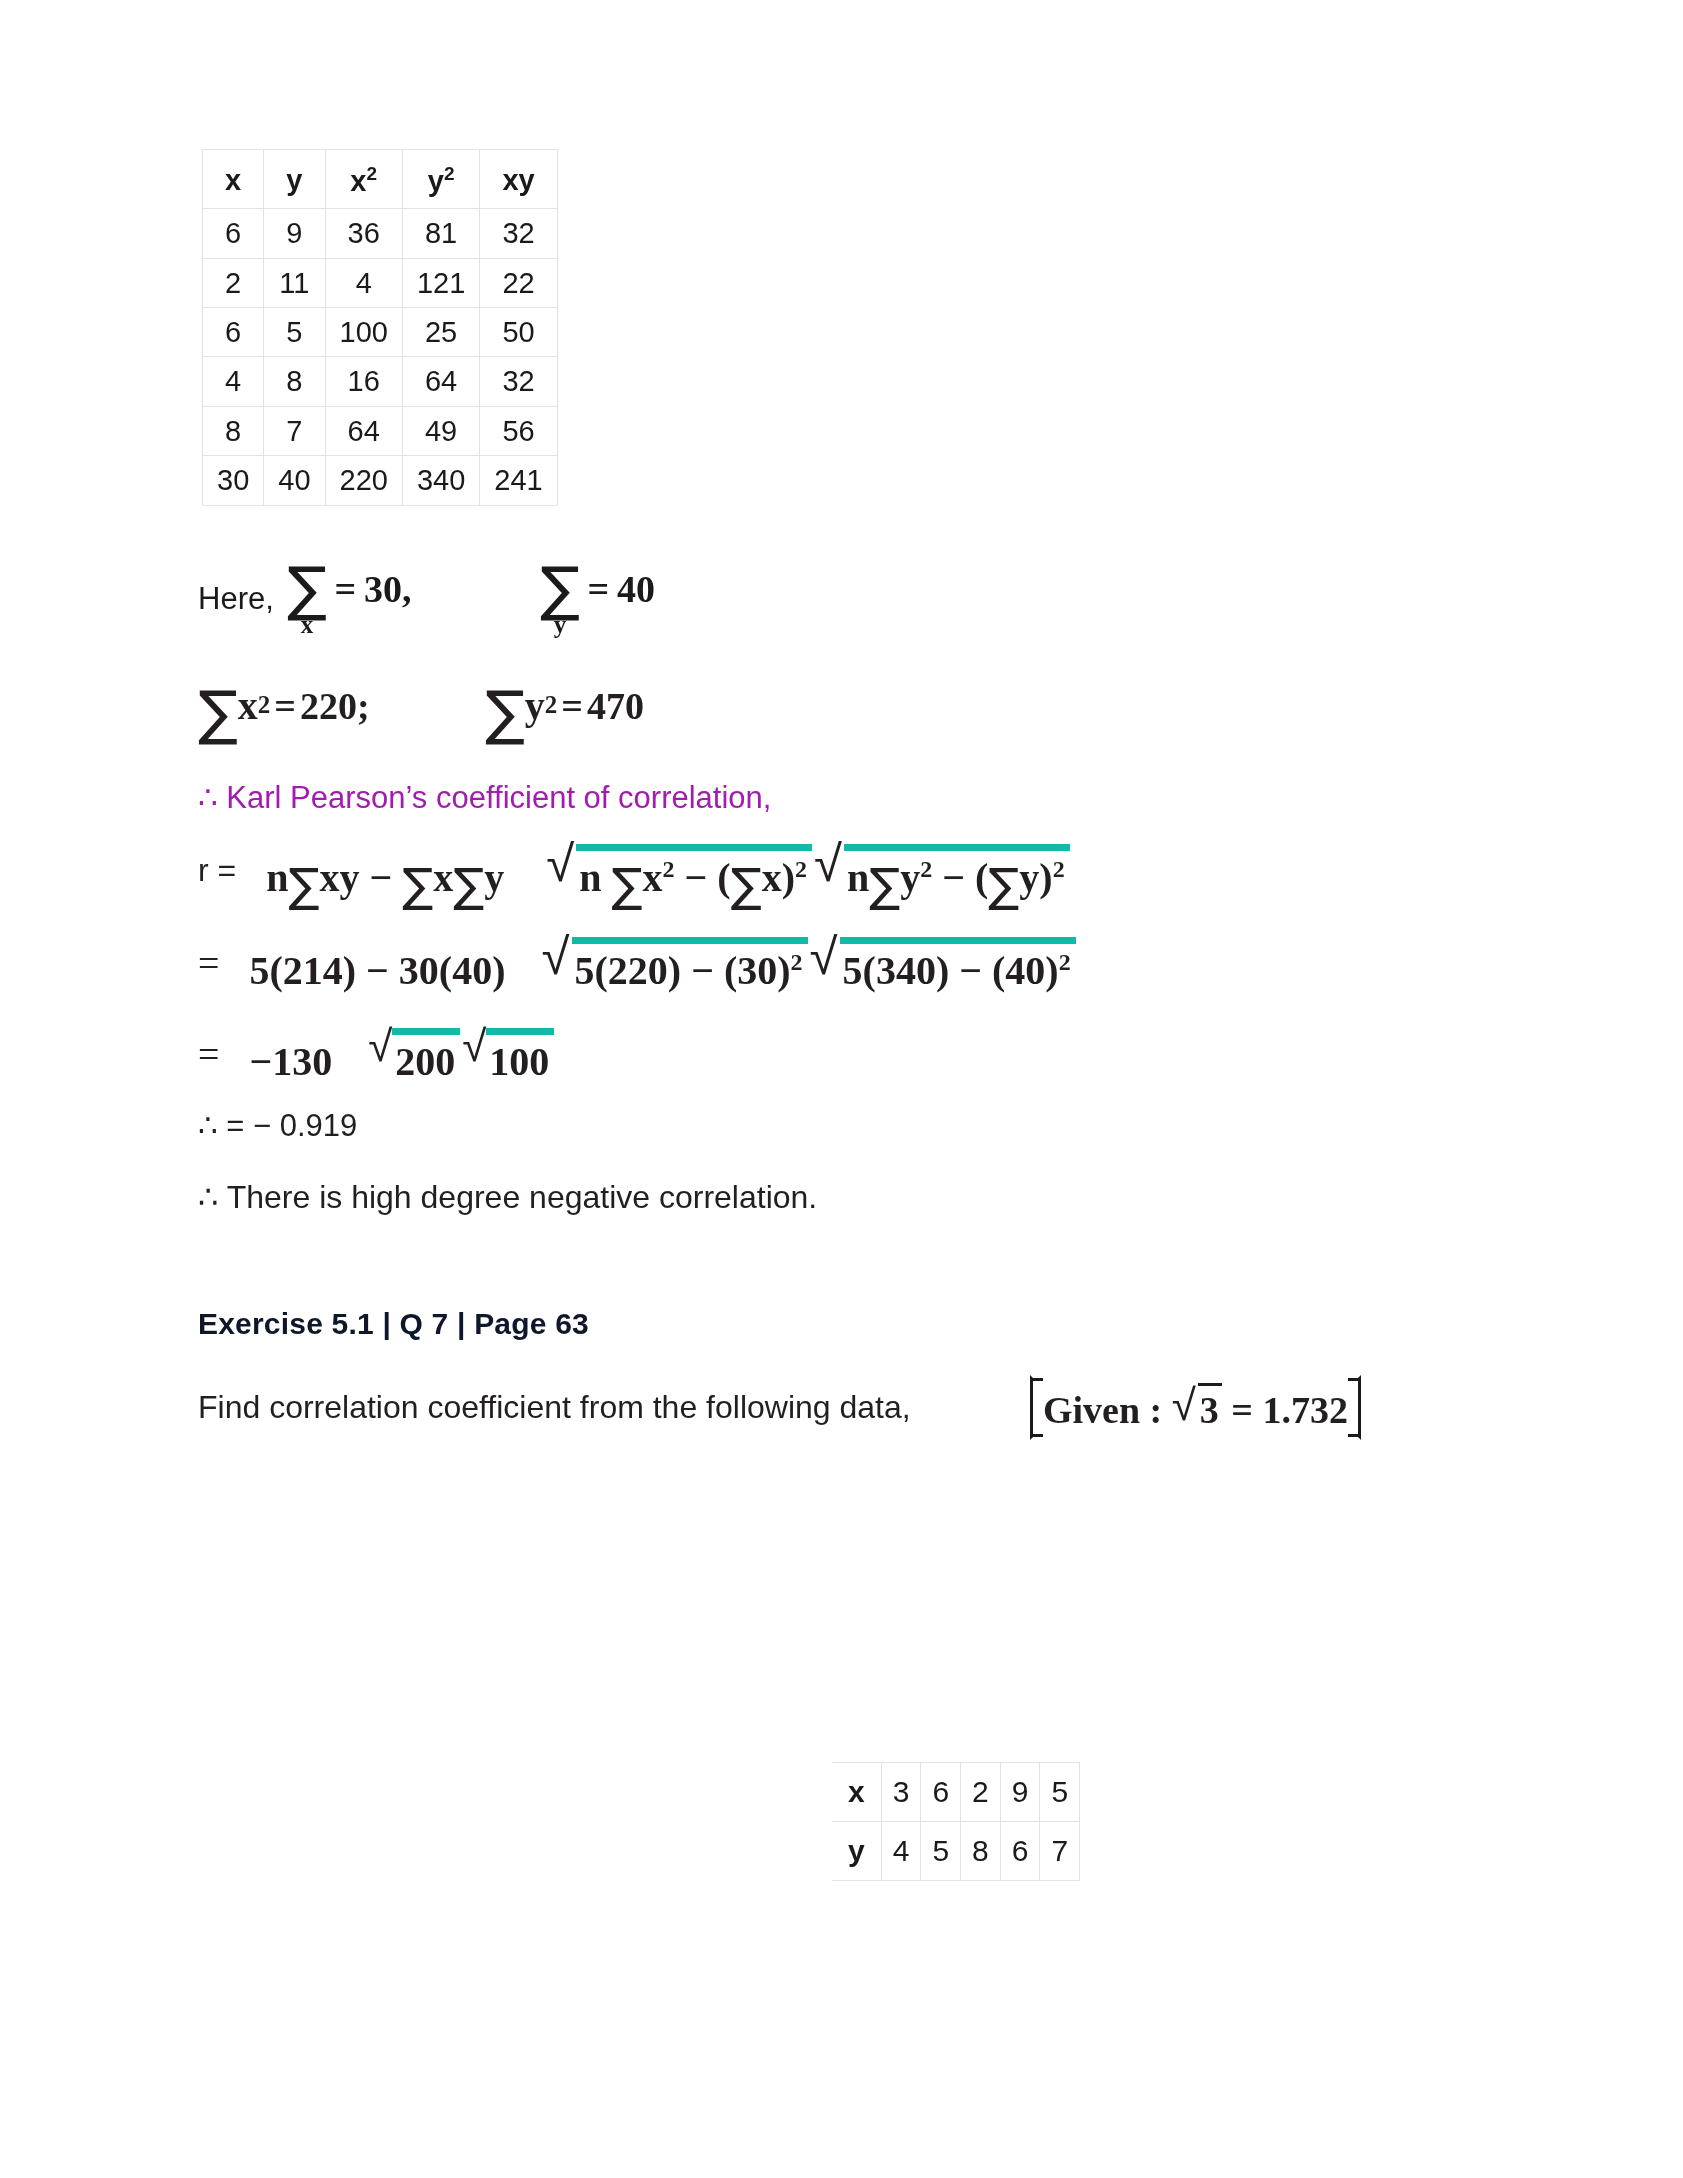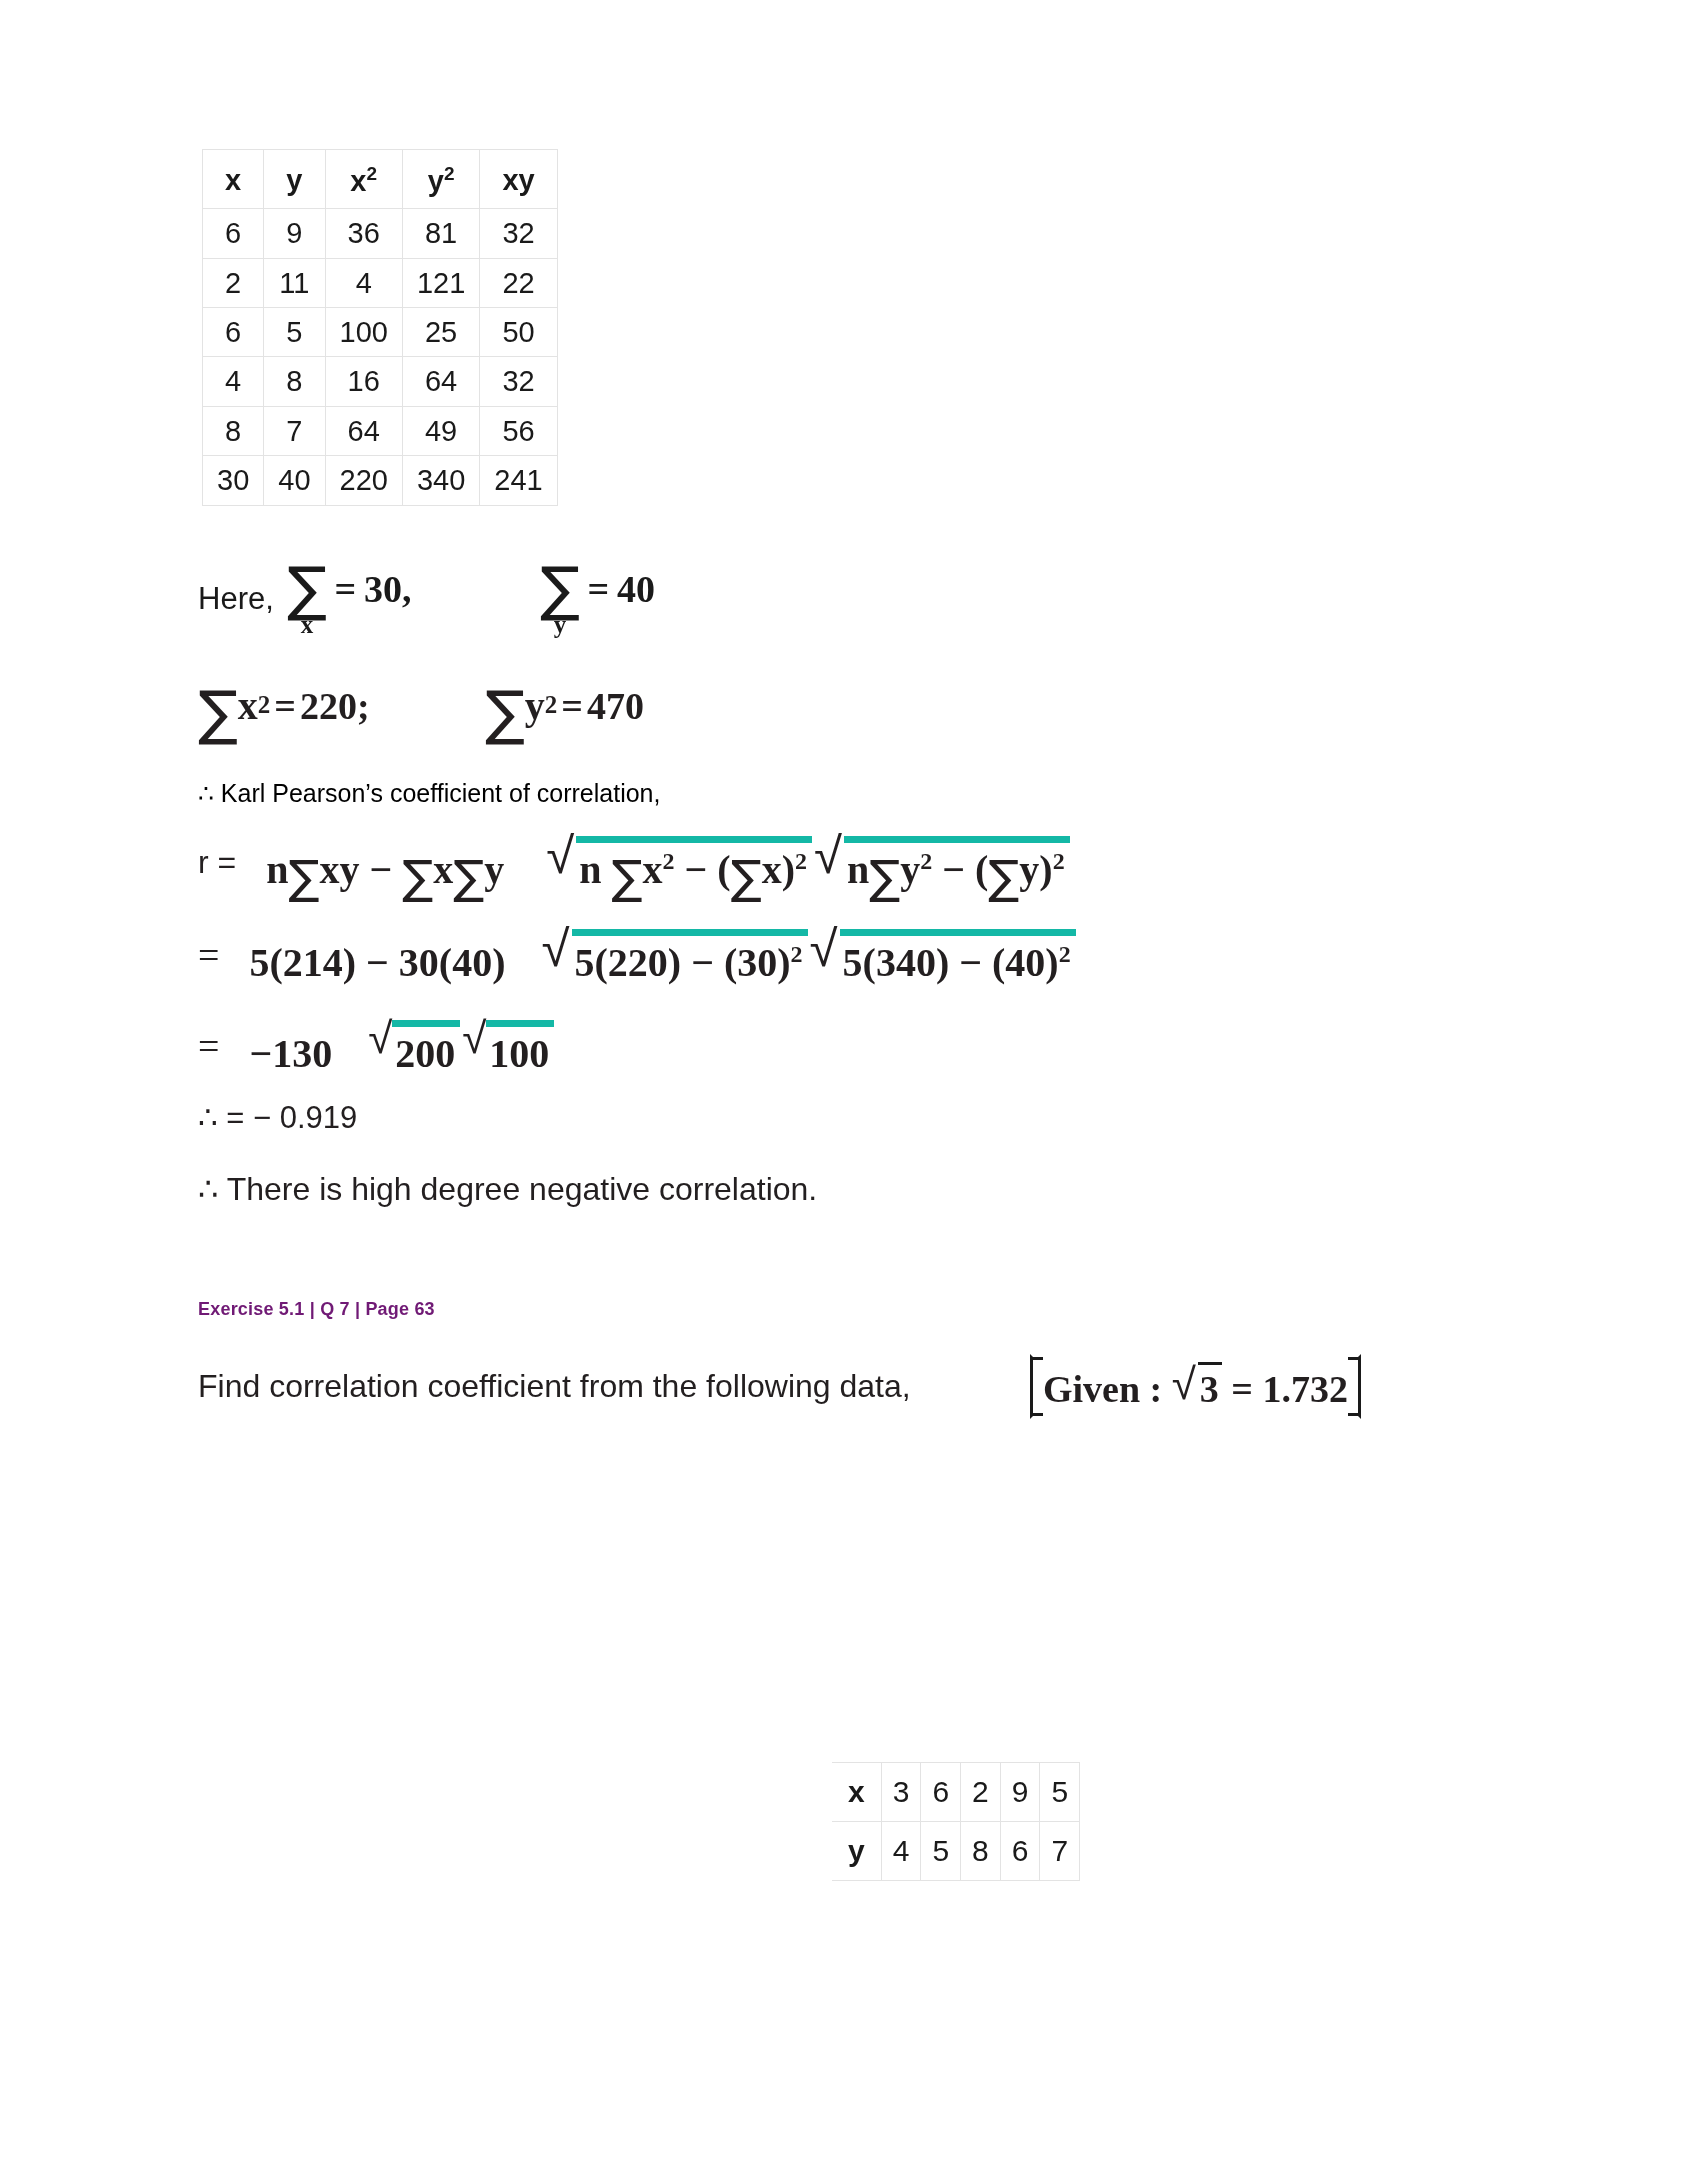--- a/index.html
+++ b/index.html
@@ -120,23 +120,23 @@
   }
   .row-xy .itm { position: absolute; top: 0; white-space: nowrap; }
   .row-xy .plain {
     font-family: "Liberation Sans", sans-serif;
     font-size: 31px;
     font-weight: normal;
   }
 
   .therefore-line {
     font-family: "Liberation Sans", sans-serif;
-    font-size: 25px;
+    font-size: 31px;
     margin-top: 16px;
-    color: #000000;
+    color: #a21caf;
   }
 
   
   .frac-row {
     display: flex;
     align-items: center;
     margin-top: 28px;
     font-family: "Liberation Serif", serif;
   }
   .frac-lead {
@@ -201,23 +201,23 @@
   }
 
   .concl-line {
     font-family: "Liberation Sans", sans-serif;
     font-size: 32px;
     margin-top: 34px;
   }
 
   
   .exercise-tag {
-    color: #701a75;
-    font-family: "Liberation Sans", sans-serif;
-    font-size: 18px;
+    color: #0f172a;
+    font-family: "Liberation Sans", sans-serif;
+    font-size: 30px;
     font-weight: bold;
     margin-top: 91px;
     letter-spacing: 0.2px;
   }
 
   
   .question-row {
     position: relative;
     margin-top: 34px;
     height: 69px;

